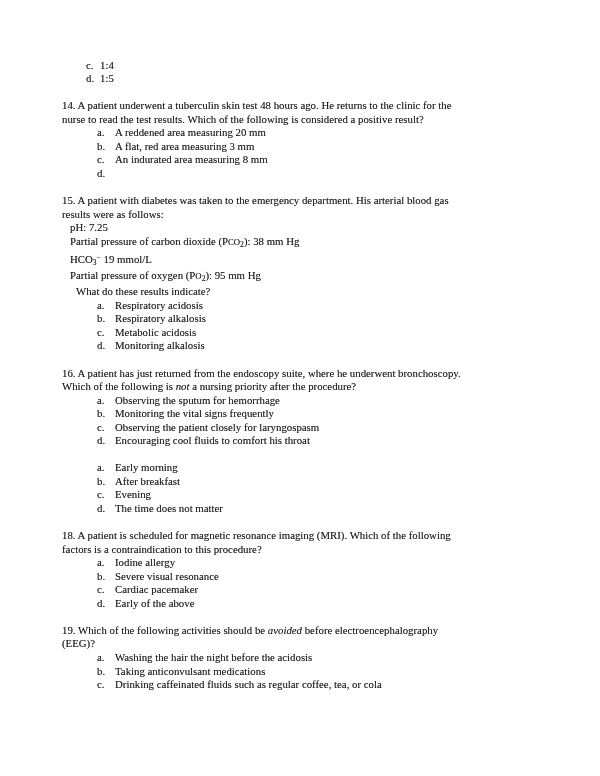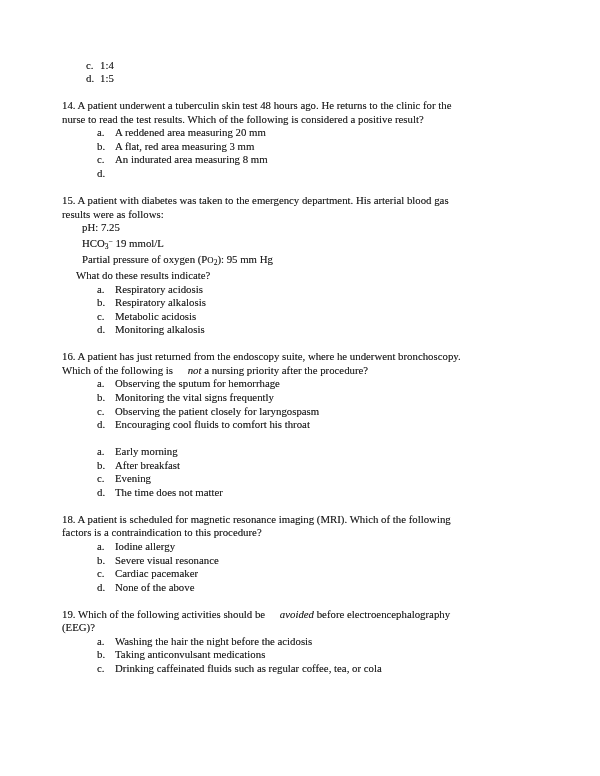--- a/index.html
+++ b/index.html
@@ -24,24 +24,24 @@
   }
   .block { margin-bottom: 13.55px; }
   .line { white-space: pre; }
   
   .opt { display: flex; white-space: pre; }
   .opt .letter { margin-left: 35px; flex: 0 0 18px; width: 18px; }
   .opt .text { flex: 0 1 auto; }
   
   .lead .opt .letter { margin-left: 24px; flex: 0 0 14px; width: 14px; }
   
-  .lab { margin-left: 20px; }
+  .lab { margin-left: 8px; }
   
   .prompt { margin-left: 14px; }
-  .it { font-style: italic; margin-left: 12px; }
+  .it { font-style: italic; }
   .sc { font-size: 8.7px; }                      
   .sub { font-size: 7.6px; vertical-align: -1.6px; }
   .sup { font-size: 7.6px; vertical-align: 3.2px; }
 </style>
 </head>
 <body>
 
 <div class="page">
   <div class="content">
 
@@ -56,20 +56,21 @@
       <div class="opt"><span class="letter">a.</span><span class="text">A reddened area measuring 20 mm</span></div>
       <div class="opt"><span class="letter">b.</span><span class="text">A flat, red area measuring 3 mm</span></div>
       <div class="opt"><span class="letter">c.</span><span class="text">An indurated area measuring 8 mm</span></div>
       <div class="opt"><span class="letter">d.</span></div>
     </div>
 
     <div class="block">
       <div class="line">15. A patient with diabetes was taken to the emergency department. His arterial blood gas</div>
       <div class="line">results were as follows:</div>
       <div class="line lab">pH: 7.25</div>
+      <div class="line lab"><span>Partial pressure of carbon dioxide (P</span><span class="sc">CO</span><span class="sub">2</span><span>): 38 mm Hg</span></div>
       <div class="line lab"><span>HCO</span><span class="sub">3</span><span class="sup">−</span><span> 19 mmol/L</span></div>
       <div class="line lab"><span>Partial pressure of oxygen (P</span><span class="sc">O</span><span class="sub">2</span><span>): 95 mm Hg</span></div>
       <div class="line prompt">What do these results indicate?</div>
       <div class="opt"><span class="letter">a.</span><span class="text">Respiratory acidosis</span></div>
       <div class="opt"><span class="letter">b.</span><span class="text">Respiratory alkalosis</span></div>
       <div class="opt"><span class="letter">c.</span><span class="text">Metabolic acidosis</span></div>
       <div class="opt"><span class="letter">d.</span><span class="text">Monitoring alkalosis</span></div>
     </div>
 
     <div class="block">
@@ -87,21 +88,21 @@
       <div class="opt"><span class="letter">c.</span><span class="text">Evening</span></div>
       <div class="opt"><span class="letter">d.</span><span class="text">The time does not matter</span></div>
     </div>
 
     <div class="block">
       <div class="line">18. A patient is scheduled for magnetic resonance imaging (MRI). Which of the following</div>
       <div class="line">factors is a contraindication to this procedure?</div>
       <div class="opt"><span class="letter">a.</span><span class="text">Iodine allergy</span></div>
       <div class="opt"><span class="letter">b.</span><span class="text">Severe visual resonance</span></div>
       <div class="opt"><span class="letter">c.</span><span class="text">Cardiac pacemaker</span></div>
-      <div class="opt"><span class="letter">d.</span><span class="text">None of the above</span></div>
+      <div class="opt"><span class="letter">d.</span><span class="text">Early of the above</span></div>
     </div>
 
     <div class="block">
       <div class="line"><span>19. Which of the following activities should be </span><span class="it">avoided</span><span> before electroencephalography</span></div>
       <div class="line">(EEG)?</div>
       <div class="opt"><span class="letter">a.</span><span class="text">Washing the hair the night before the acidosis</span></div>
       <div class="opt"><span class="letter">b.</span><span class="text">Taking anticonvulsant medications</span></div>
       <div class="opt"><span class="letter">c.</span><span class="text">Drinking caffeinated fluids such as regular coffee, tea, or cola</span></div>
     </div>
 

